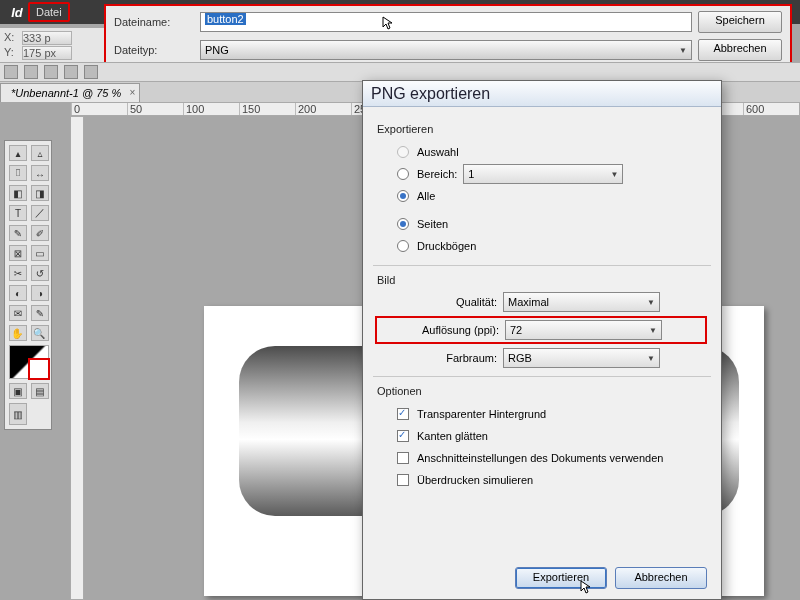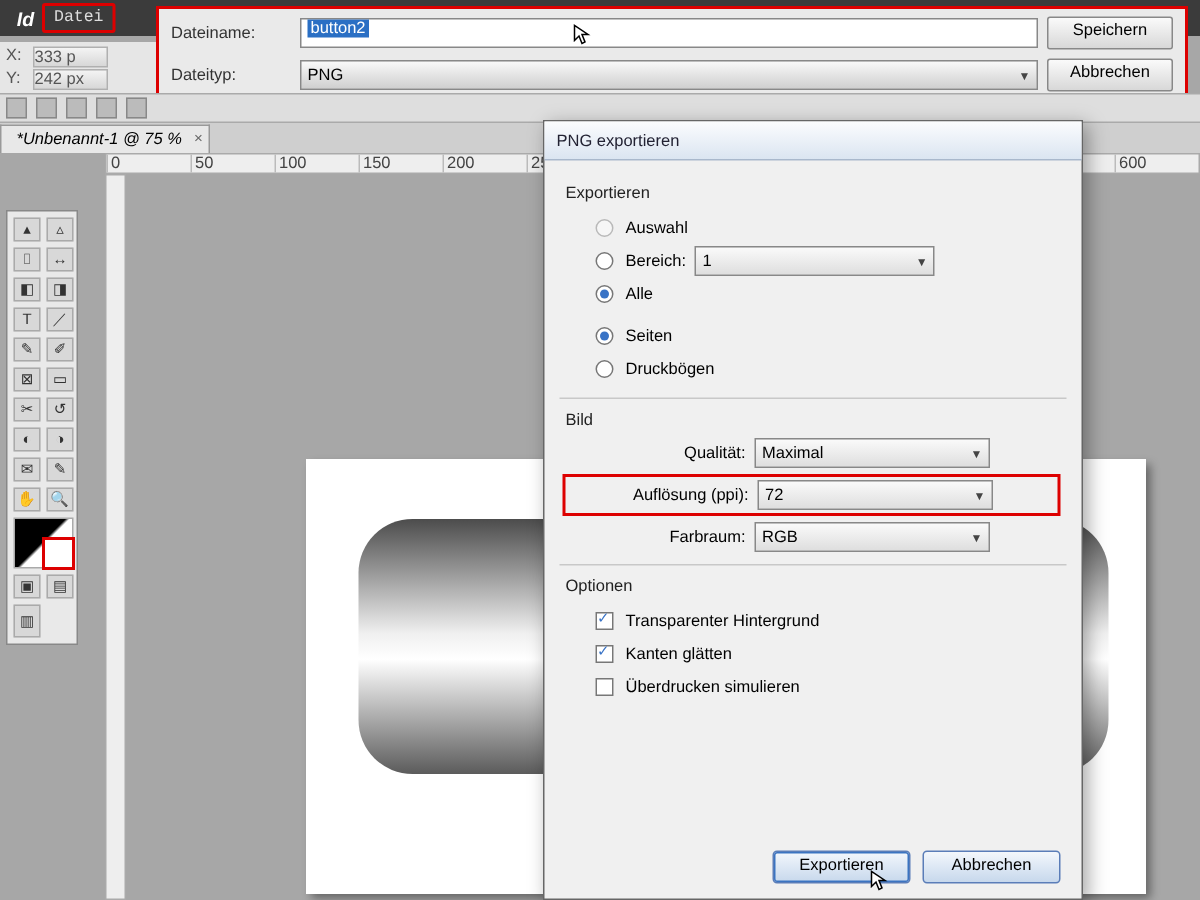--- a/index.html
+++ b/index.html
@@ -1,21 +1,21 @@
 <!DOCTYPE html>
 <html><head>
 <meta charset="utf-8">
 <style>
 * { box-sizing: border-box; margin: 0; padding: 0; font-family: "Segoe UI", Tahoma, sans-serif; font-size: 11px; }
 body { background: #a7a7a7; width: 800px; height: 600px; overflow: hidden; position: relative; }
 
 
 .menu-bar { position: absolute; top: 0; left: 0; right: 0; height: 24px; background: #3b3b3b; display: flex; align-items: center; padding-left: 6px; }
 .app-icon { display: inline-flex; width: 22px; height: 20px; color: #fff; font-weight: bold; font-style: italic; font-size: 13px; align-items: center; justify-content: center; }
-.menu-item { color: #ddd; padding: 4px 8px; cursor: default; font-family: Liberation Mono, monospace; }
+.menu-item { color: #ddd; padding: 4px 8px; cursor: default; }
 .menu-item.hl { border: 2px solid #d00; border-radius: 2px; padding: 2px 6px; }
 
 
 .file-panel { position: absolute; top: 4px; left: 104px; right: 8px; height: 70px; background: #eaeaea; border: 2px solid #d00; padding: 4px 8px; display: grid; grid-template-columns: 80px 1fr 84px; grid-template-rows: 24px 24px; gap: 4px 6px; align-items: center; }
 .file-label { color: #333; }
 .file-input { width: 100%; height: 20px; border: 1px solid #888; background: #fff; padding: 0 4px; position: relative; }
 .file-input .sel { background: #2a6fc4; color: #fff; padding: 0 2px; }
 .file-dropdown { width: 100%; height: 20px; border: 1px solid #888; background: linear-gradient(#f9f9f9,#cfcfcf); padding: 0 4px; display: flex; justify-content: space-between; align-items: center; gap: 48px; }
 .dd-arrow { font-size: 8px; color: #444; }
 .btn { height: 22px; border: 1px solid #888; background: linear-gradient(#fafafa,#d8d8d8); border-radius: 2px; cursor: default; text-align: center; padding: 2px 12px; }
@@ -47,21 +47,21 @@
 
 
 .tools { position: absolute; top: 140px; left: 4px; width: 48px; background: #e9e9e9; border: 1px solid #888; padding: 4px; display: grid; grid-template-columns: 18px 18px; gap: 4px; }
 .tools .t { width: 18px; height: 16px; border: 1px solid #aaa; background: #d8d8d8; display: flex; align-items: center; justify-content: center; font-size: 10px; color: #333; }
 .tools .t.big { grid-column: span 2; height: 22px; }
 .tools .swatch { grid-column: span 2; height: 34px; background: linear-gradient(135deg,#000 48%, #fff 52%); border: 1px solid #aaa; position: relative; }
 .tools .swatch::after { content: ""; position: absolute; width: 18px; height: 18px; border: 2px solid #d00; right: -2px; bottom: -2px; background: #fff; }
 
 
 .dialog { position: absolute; top: 80px; left: 362px; width: 360px; height: 520px; background: #f0f0f0; border: 1px solid #666; box-shadow: 3px 3px 12px rgba(0,0,0,.35); }
-.titlebar { height: 26px; background: linear-gradient(#fbfcfe,#dbe5f1); border-bottom: 1px solid #a9b8cc; display: flex; align-items: center; padding: 0 8px; color: #223; font-size: 11px; }
+.titlebar { height: 26px; background: linear-gradient(#fbfcfe,#dbe5f1); border-bottom: 1px solid #a9b8cc; display: flex; align-items: center; padding: 0 8px; color: #223; font-size: 16px; }
 .dlg-body { padding: 8px 14px; }
 .group-label { color: #222; margin: 8px 0 6px 0; }
 .sub { margin-left: 20px; display: flex; align-items: center; gap: 6px; height: 22px; }
 .radio, .check { width: 12px; height: 12px; border: 1px solid #777; background: #fff; display: inline-block; margin-right: 2px; }
 .radio { border-radius: 50%; position: relative; }
 .radio.on::after { content: ""; position: absolute; inset: 2px; border-radius: 50%; background: #3973c6; }
 .radio.dis { opacity: .45; }
 .check.on::after { content: "✓"; font-size: 10px; color: #3973c6; position: relative; top: -3px; left: 0; }
 .sel-small { width: 157px; height: 20px; border: 1px solid #888; background: linear-gradient(#fafafa,#dedede); display: flex; justify-content: space-between; align-items: center; padding: 0 4px; }
 .row-right { display: grid; grid-template-columns: 120px 180px; gap: 6px; align-items: center; margin: 4px 0; }
@@ -81,21 +81,21 @@
   <span class="menu-item hl">Datei</span>
 </div>
 
 <div class="tool-row2">
   <div>
       <span class="pos-lbl" style="left:4px">X:</span>
       <div class="tool-mini">333 p</div>
     </div>
   <div>
       <span class="pos-lbl" style="left:4px">Y:</span>
-      <div class="tool-mini">242 px</div>
+      <div class="tool-mini">175 px</div>
     </div>
 </div>
 
 <div class="file-panel">
   <div class="file-label">Dateiname:</div>
   <div class="file-input">
     <span class="sel">button2</span>
     <span class="cursor" style="left:180px; top:2px">
       <svg viewBox="0 0 16 16">
           <path d="M2 2 L2 12 L5 9 L7 14 L9 13 L7 8 L11 8 Z" fill="#fff" stroke="#000" stroke-width="1"></path>
@@ -235,20 +235,24 @@
     <div class="sub">
         <span class="check on"></span>
         <span>Transparenter Hintergrund</span>
       </div>
     <div class="sub">
         <span class="check on"></span>
         <span>Kanten glätten</span>
       </div>
     <div class="sub">
         <span class="check"></span>
+        <span>Anschnitteinstellungen des Dokuments verwenden</span>
+      </div>
+    <div class="sub">
+        <span class="check"></span>
         <span>Überdrucken simulieren</span>
       </div>
   </div>
   <div class="dlg-buttons">
     <div class="dlg-btn def">Exportieren</div>
     <div class="dlg-btn">Abbrechen</div>
   </div>
   <span class="cursor" style="left:216px; top:498px">
     <svg viewBox="0 0 16 16">
         <path d="M2 2 L2 12 L5 9 L7 14 L9 13 L7 8 L11 8 Z" fill="#fff" stroke="#000" stroke-width="1"></path>

